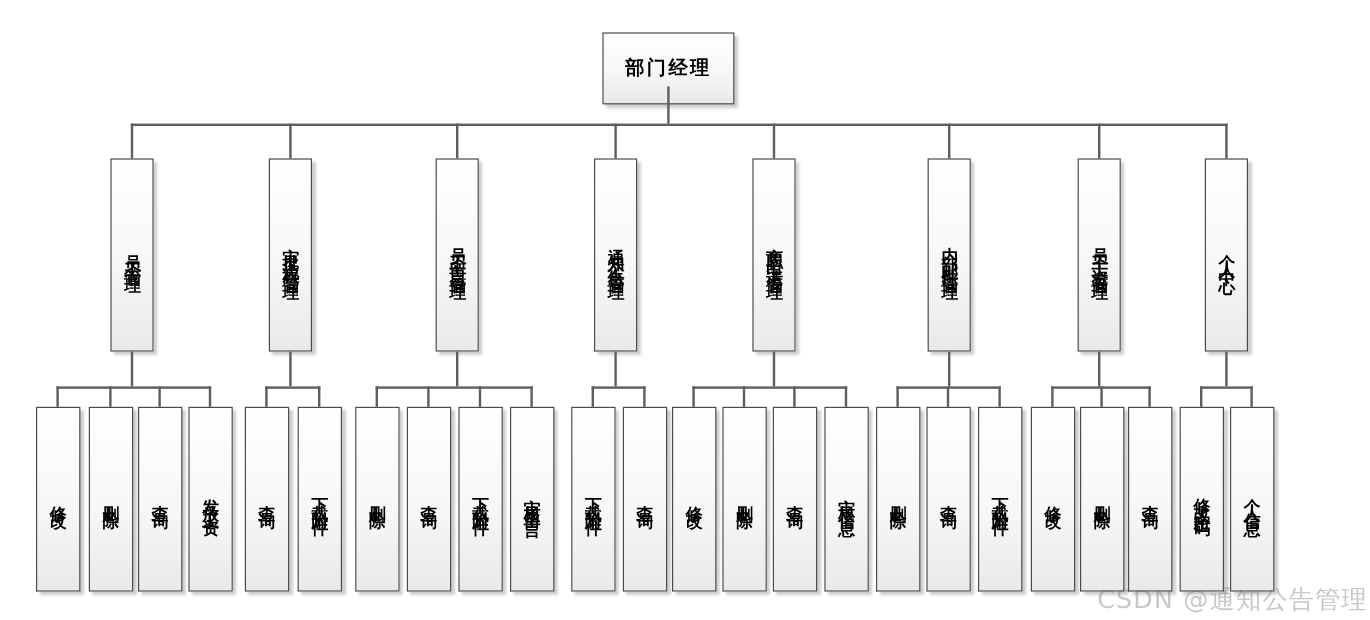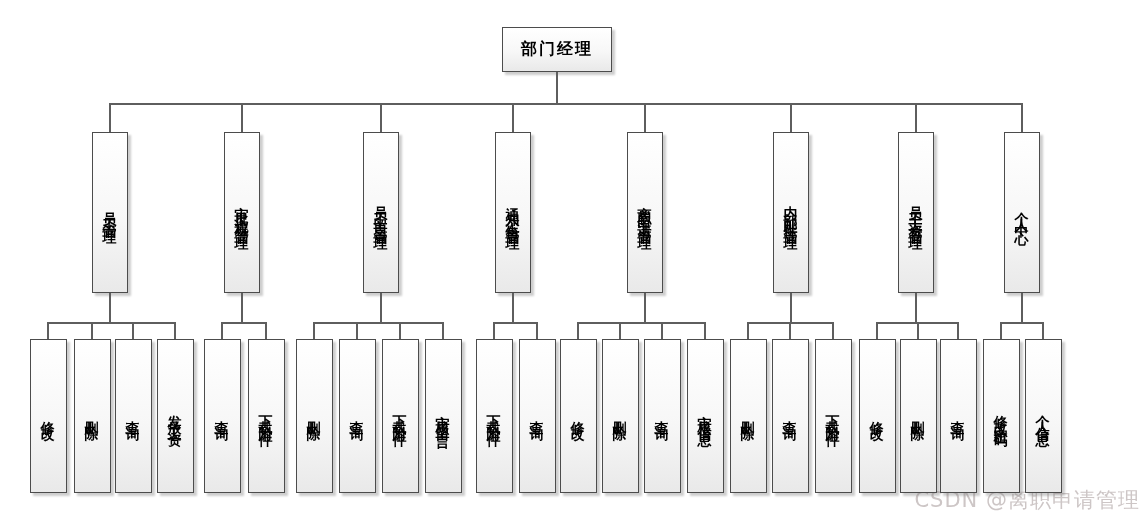--- a/index.html
+++ b/index.html
@@ -46,24 +46,24 @@
     font-size: 21px;
     letter-spacing: 1px;
     color: var(--wm, #cdc6c6);
     white-space: nowrap;
   }
 </style>
 </head>
 <body>
 
 <div id="canvas">
-  <div class="node" id="root-node" style="left: 502px; top: 27px; width: 110px; height: 45px;">
+  <div class="node" id="root-node" style="left: 502px; top: 27px; width: 110px; height: 60px;">
     <span class="root-label">部门经理</span>
   </div>
-  <div class="watermark" style="right: 2px; top: 486px;">CSDN @离职申请管理</div>
+  <div class="watermark" style="right: 2px; top: 486px;">CSDN @通知公告管理</div>
 <div class="line" style="left: 556px; top: 72px; width: 2px; height: 31px;"></div>
     <div class="line" style="left: 109px; top: 103px; width: 914px; height: 2px;"></div>
     <div class="line" style="left: 109px; top: 103px; width: 2px; height: 29px;"></div>
     <div class="node branch" style="left: 92px; top: 132px; width: 36px; height: 161px;">
     <span class="vlabel">员工管理</span>
   </div>
     <div class="line" style="left: 109px; top: 293px; width: 2px; height: 29px;"></div>
     <div class="line" style="left: 47px; top: 322px; width: 129px; height: 2px;"></div>
     <div class="line" style="left: 47px; top: 322px; width: 2px; height: 17px;"></div>
     <div class="node leaf" style="left: 29.5px; top: 339px; width: 37px; height: 154px;">

